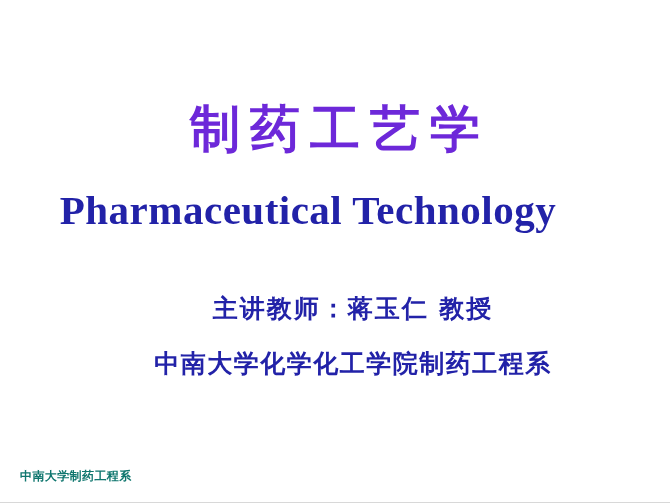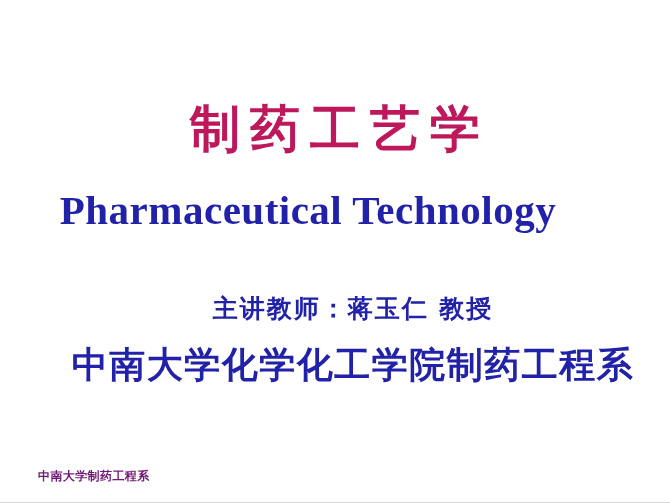--- a/index.html
+++ b/index.html
@@ -24,21 +24,21 @@
     border-bottom: 1px solid #d8d8d8;
   }
 
   
   .title-cn {
     position: absolute;
     left: 0;
     top: 98px;
     width: 670px;
     text-align: center;
-    color: #be185d;
+    color: #6d28d9;
     font-family: "DejaVu Serif", "Liberation Serif", serif;
     font-size: 50px;
     font-weight: 700;
     letter-spacing: 10px;
     text-indent: 10px;
     line-height: 62px;
     white-space: nowrap;
   }
 
   
@@ -72,32 +72,32 @@
     white-space: nowrap;
     margin-left: 36px;
   }
   .subtitle-line-1 {
     font-size: 25px;
     letter-spacing: 2px;
     line-height: 34px;
     margin-bottom: 20px;
   }
   .subtitle-line-2 {
-    font-size: 36px;
+    font-size: 25px;
     letter-spacing: 1.5px;
     line-height: 36px;
     text-align: center;
   }
 
   
   .footer {
     position: absolute;
-    left: 38px;
+    left: 20px;
     top: 468px;
-    color: #701a75;
+    color: #0f766e;
     font-family: "DejaVu Sans", "Liberation Sans", sans-serif;
     font-size: 12px;
     font-weight: 700;
     letter-spacing: 0.4px;
     white-space: nowrap;
   }
 </style>
 </head>
 <body>
 

